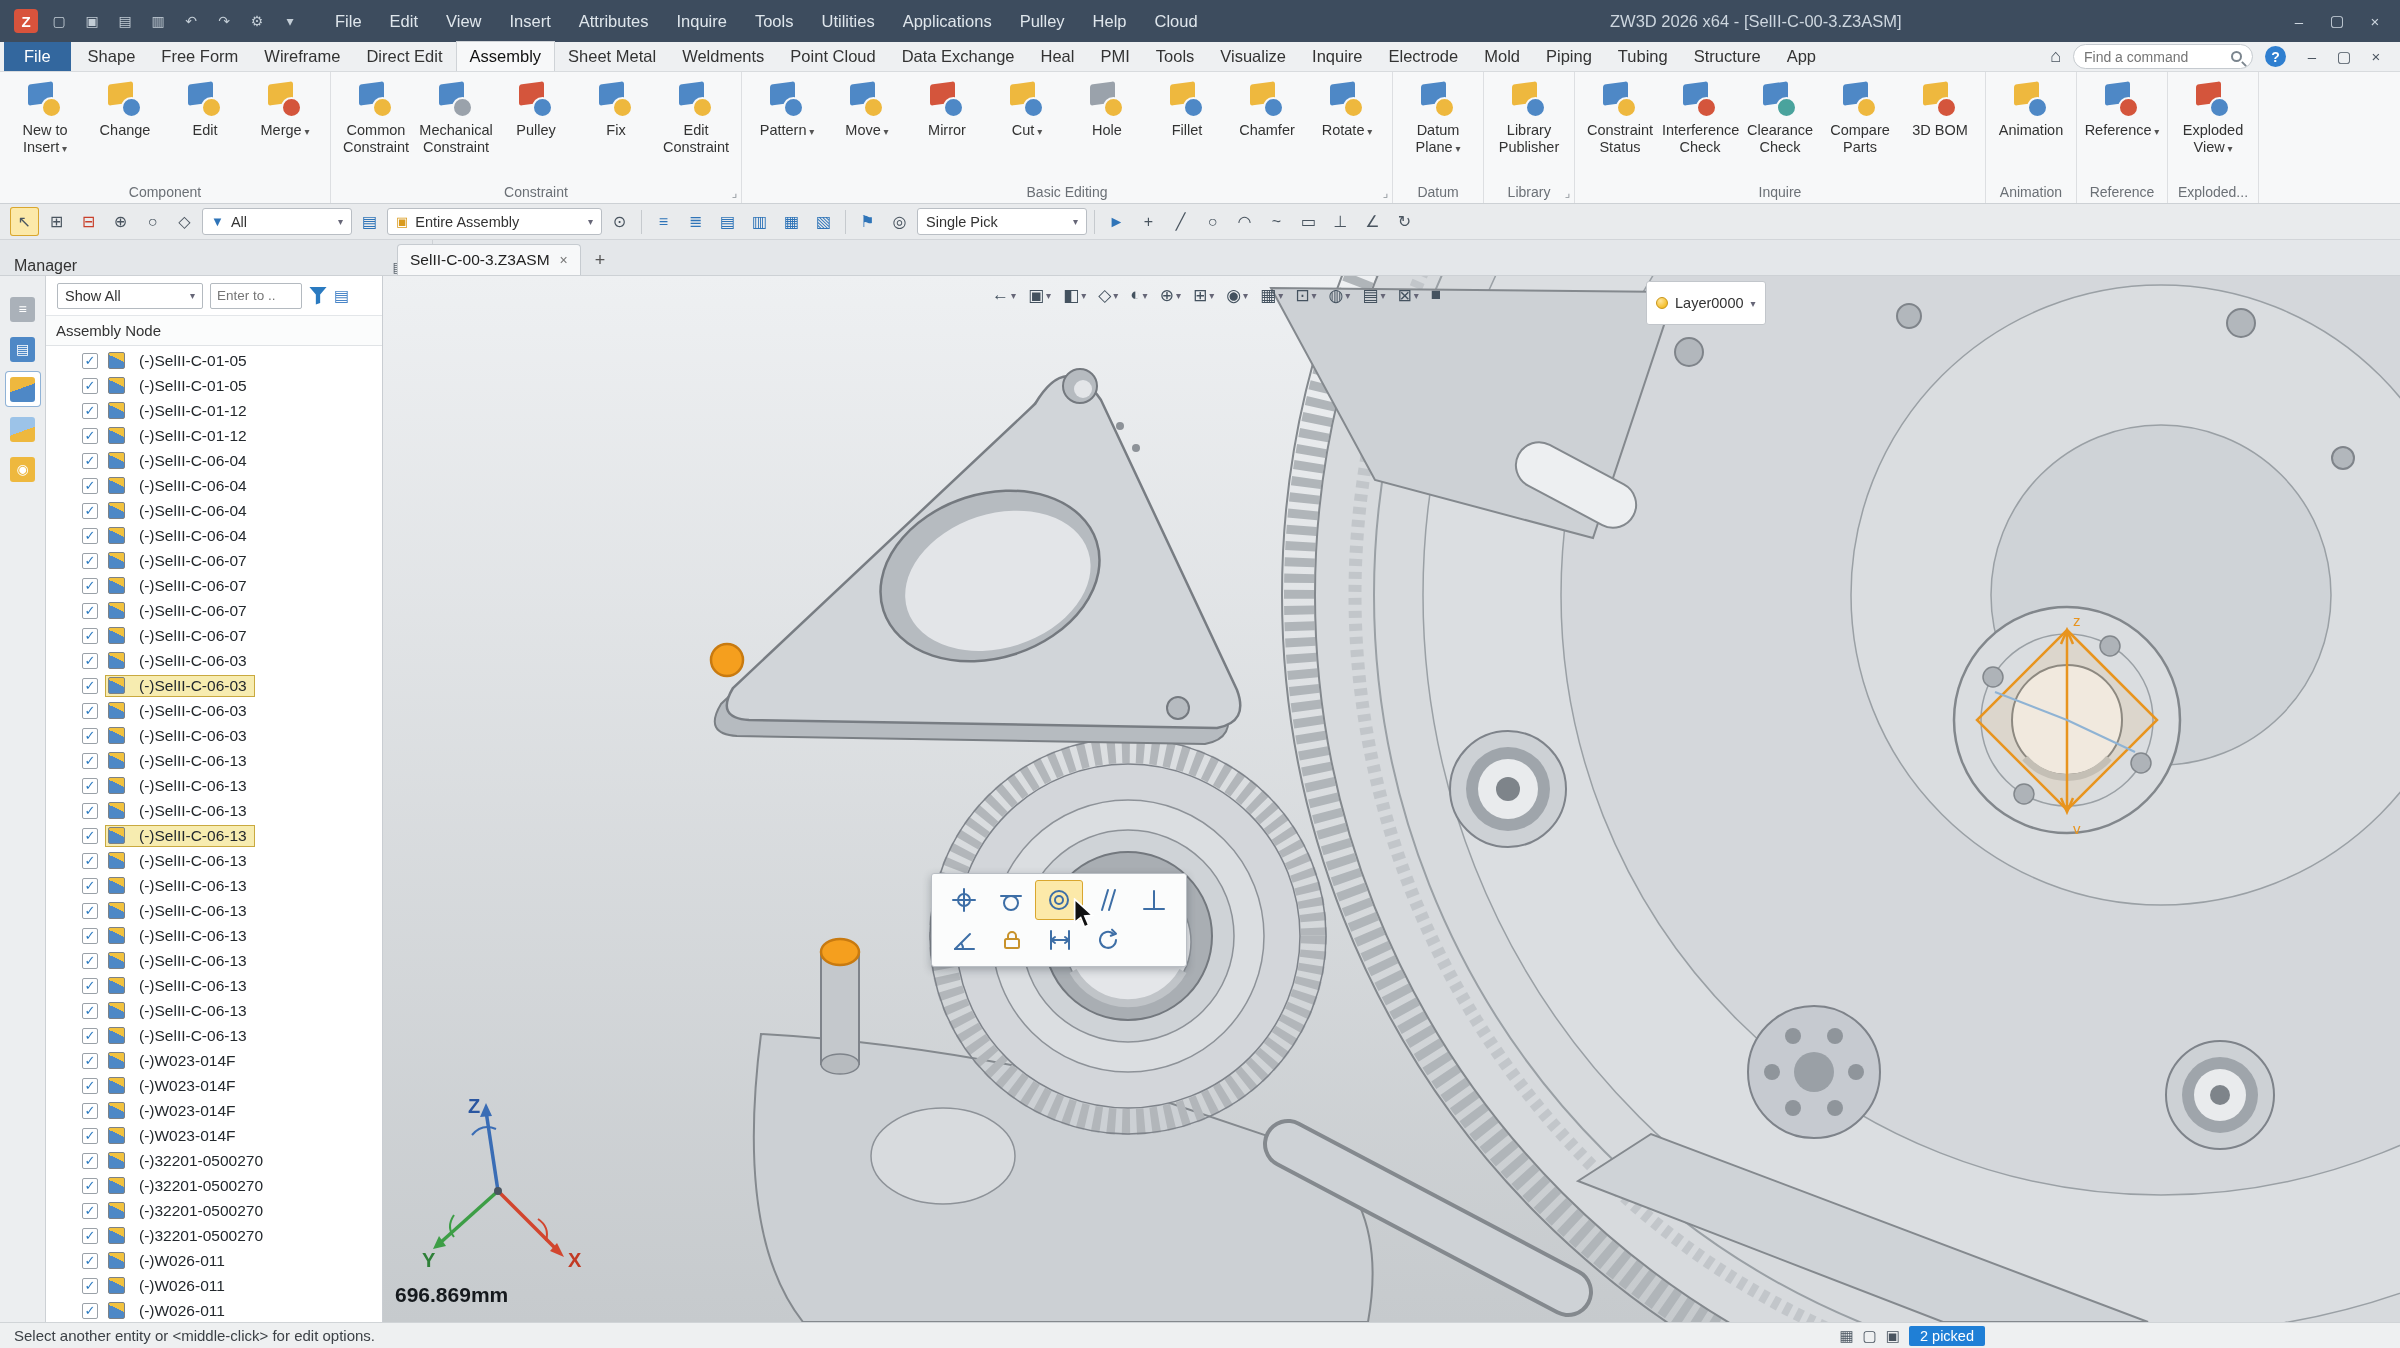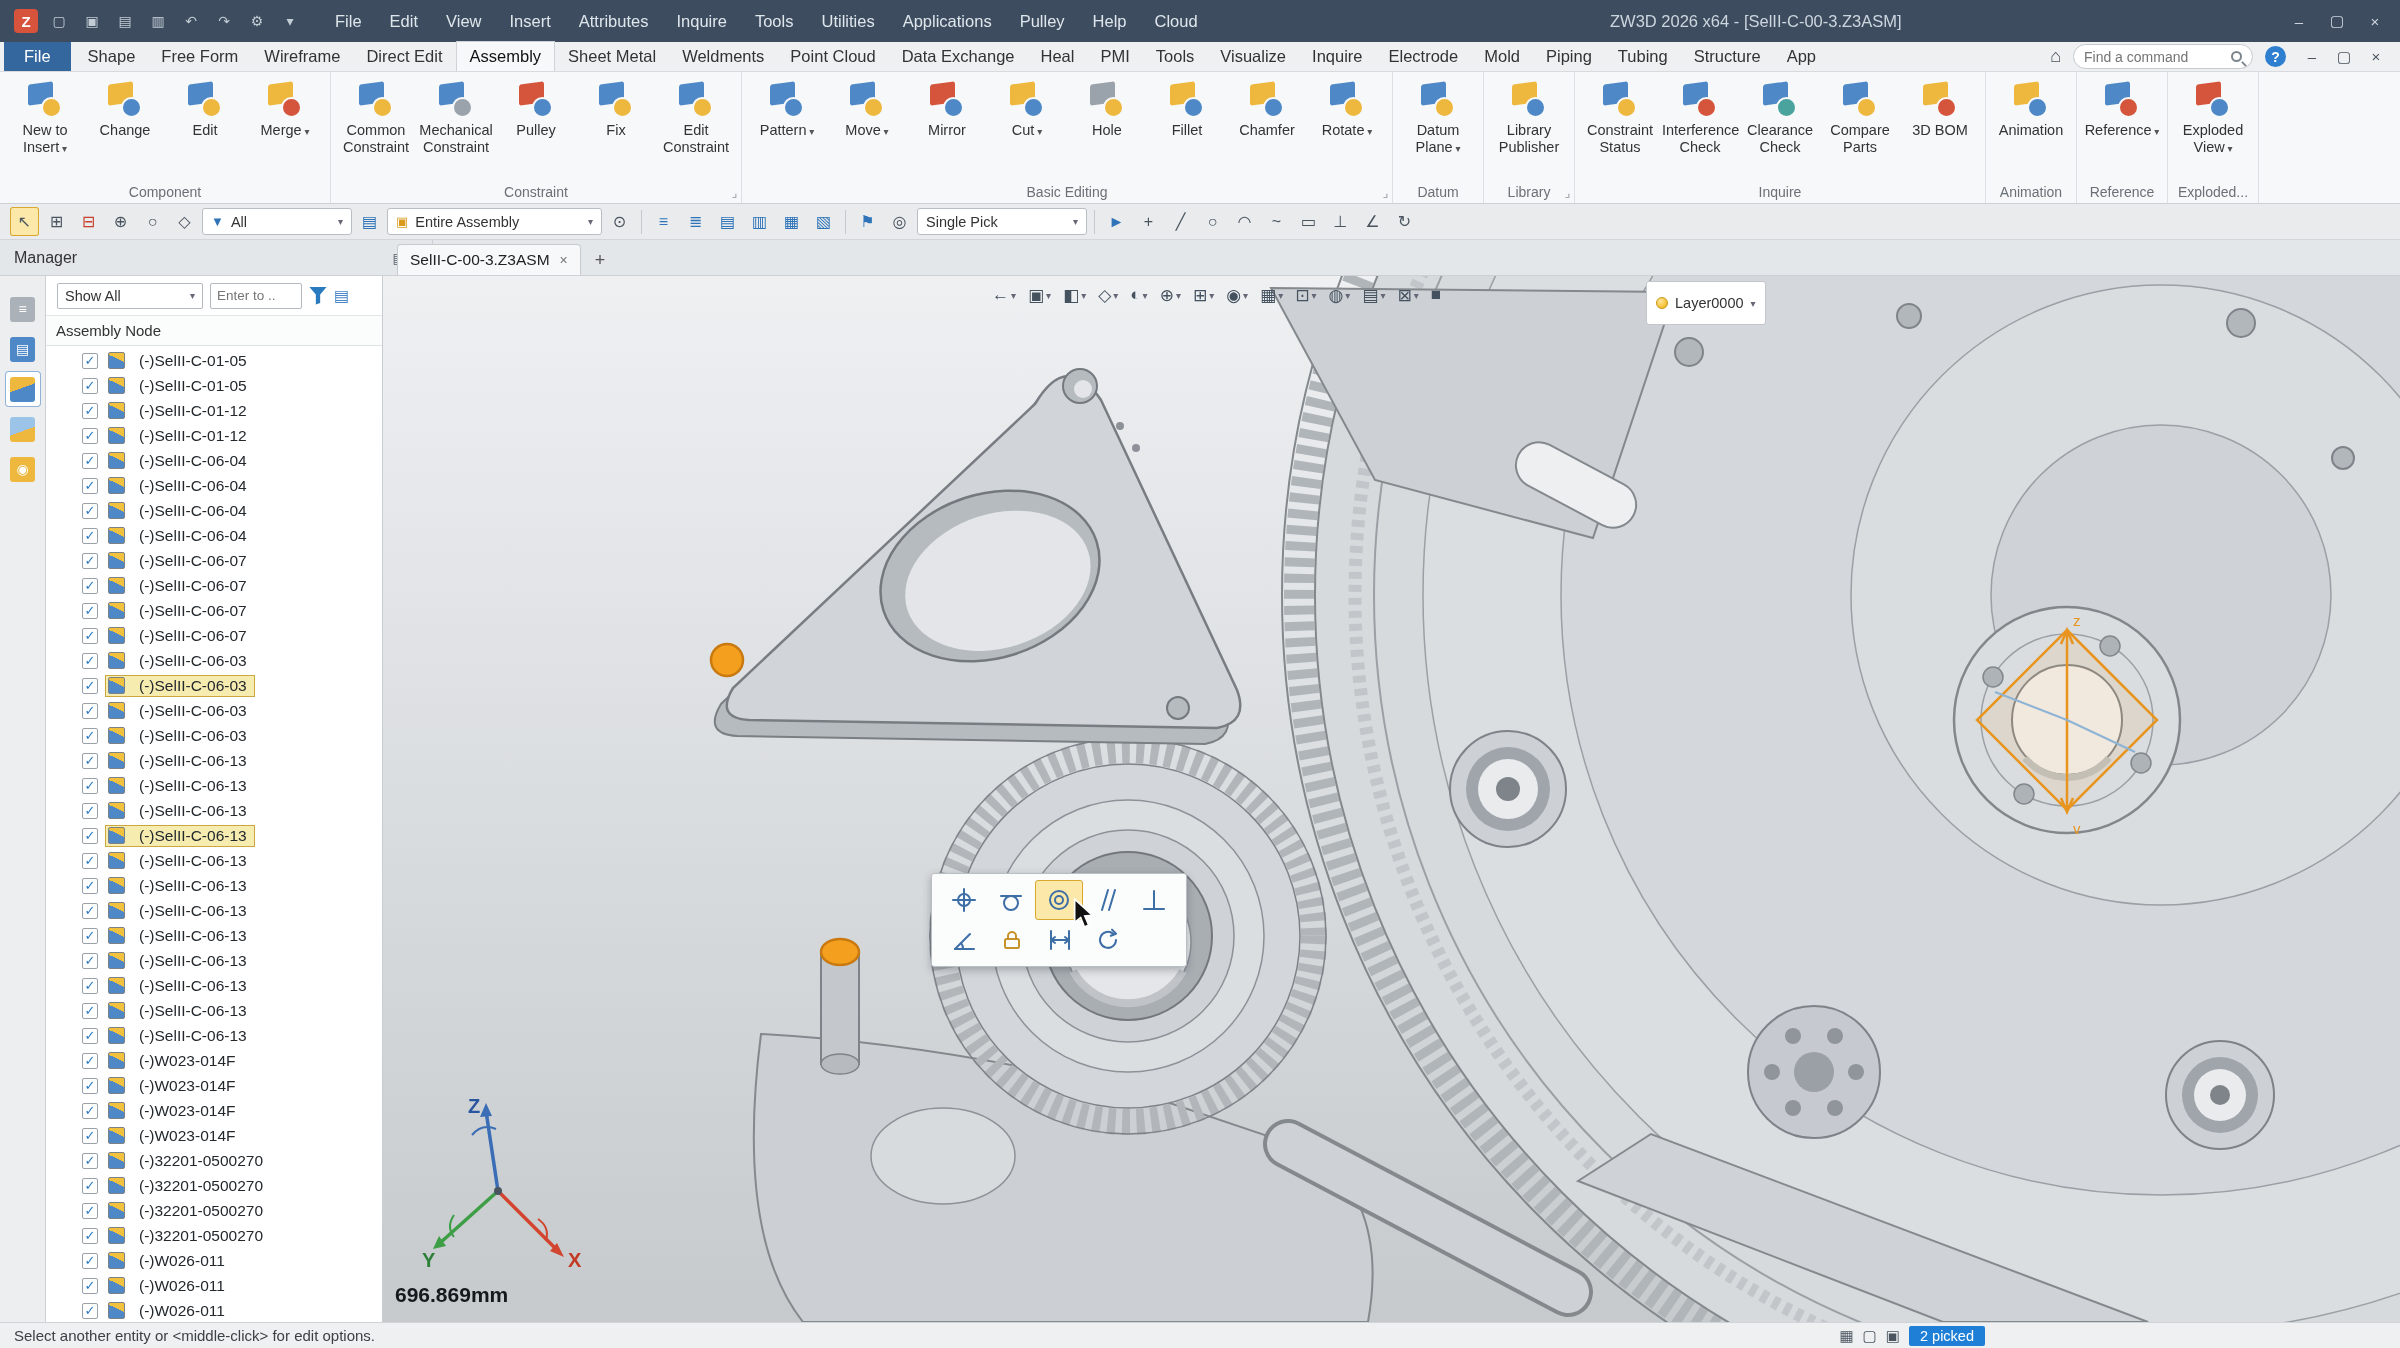--- a/index.html
+++ b/index.html
@@ -55,21 +55,21 @@
   .sicon.act{background:#fce9a9;box-shadow:0 0 0 1px #d9a62e inset;}
   .sdd{height:27px;border:1px solid #b9bec4;background:#fff;border-radius:3px;display:flex;align-items:center;gap:7px;padding:0 8px;font-size:14.5px;color:#333;flex:none;}
   .sdl{flex:1;white-space:nowrap;overflow:hidden;}
   .sg{font-size:13px;}
   .sg.c-blue{color:#2f74b8}.sg.c-yellow{color:#d99a1d}
   .dda{font-size:10px;color:#667;}
   .vsep{width:1px;height:24px;background:#c6cace;margin:0 4px;flex:none;}
 
   
   .docrow{position:absolute;left:0;right:0;top:240px;height:36px;background:#e4e7ea;border-bottom:1px solid #cdd1d5;}
-  .mgrhead{position:absolute;left:0;top:0;width:433px;height:100%;display:flex;align-items:center;padding:0 10px 0 14px;border-right:1px solid #cdd1d5;font-size:16px;color:#333;}
+  .mgrhead{position:absolute;left:0;top:0;width:433px;height:100%;display:flex;align-items:flex-end;padding:0 10px 0 14px;border-right:1px solid #cdd1d5;font-size:16px;color:#333;}
   .mh-ics{margin-left:auto;display:flex;gap:8px;}
   .mh-ic{font-size:14px;color:#5a636c;}
   .doctabs{position:absolute;left:383px;top:0;right:0;height:100%;display:flex;align-items:flex-end;padding-left:14px;gap:8px;}
   .doctab{background:#f7f8f9;border:1px solid #c6cbd0;border-bottom:none;border-radius:4px 4px 0 0;height:31px;display:flex;align-items:center;gap:10px;padding:0 12px;font-size:15.5px;color:#222;}
   .tabx{color:#777;font-size:14px;}
   .newtab{font-size:18px;color:#555;padding:0 6px 4px;}
 
   
   .strip{position:absolute;left:0;top:276px;bottom:26px;width:46px;background:#eceef0;border-right:1px solid #cdd1d5;padding-top:10px;}
   .stab{width:34px;height:34px;display:flex;align-items:center;justify-content:center;border-radius:3px;margin:6px auto;}

